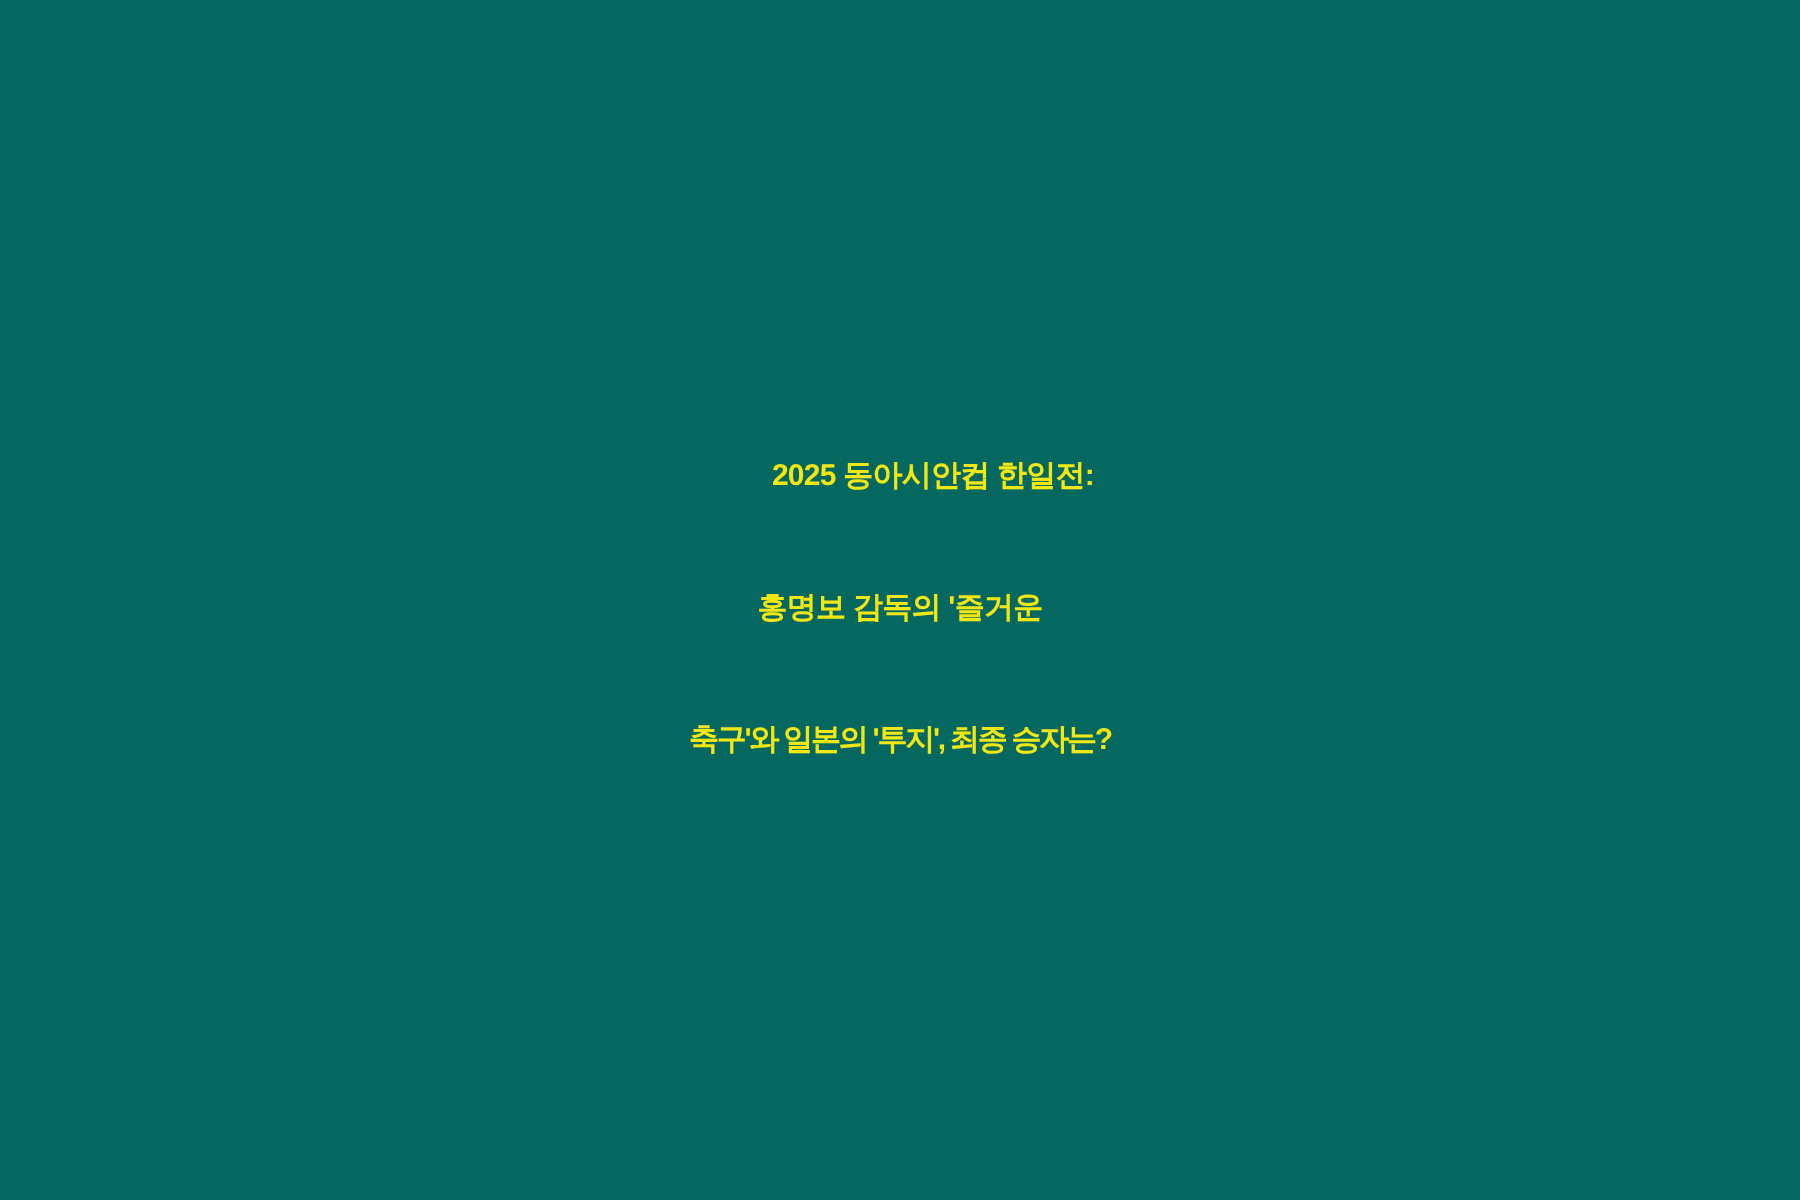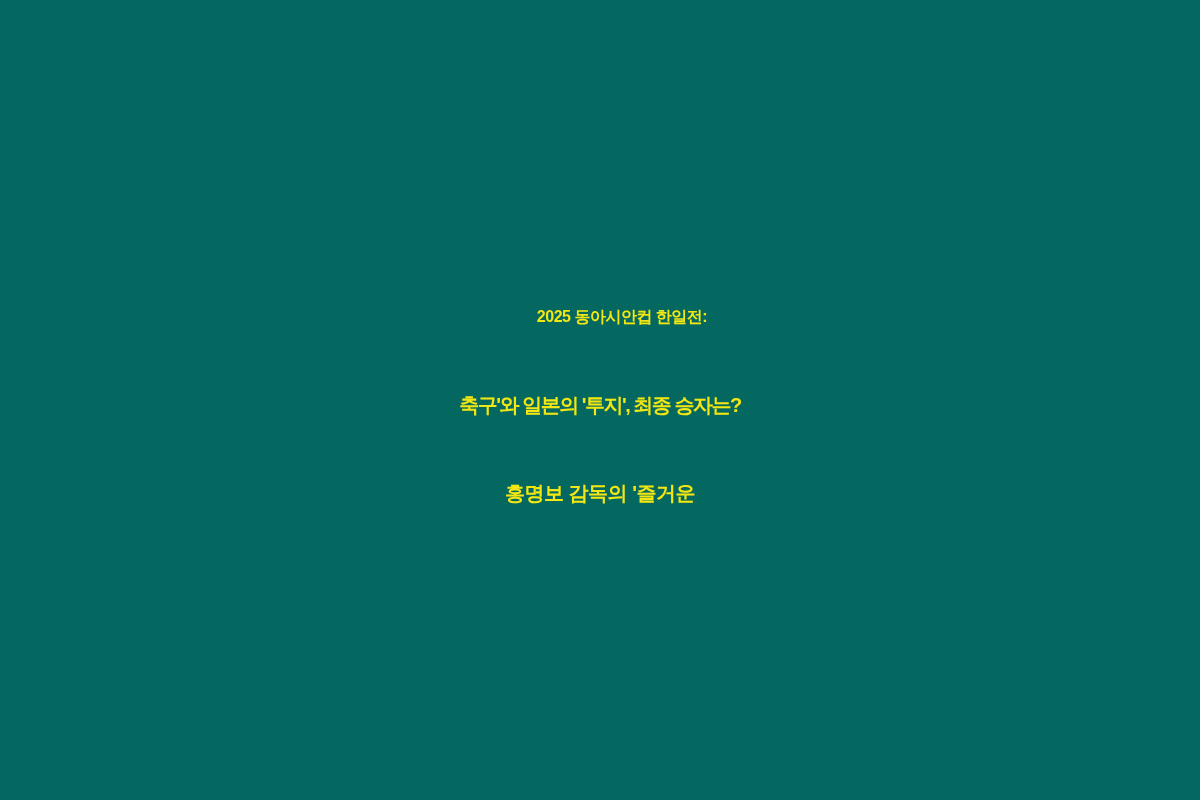--- a/index.html
+++ b/index.html
@@ -54,21 +54,21 @@
     letter-spacing: -1.5px;
   }
 </style>
 </head>
 <body>
 
 <div id="thumbnail-card" style="background: rgb(4, 103, 96);">
 
   <div id="headline-block">
 
-    <span class="headline-line line-1" style="color: rgb(242, 231, 18); font-size: 16px; margin-left: 44px;">2025 동아시안컵 한일전:</span>
+    <span class="headline-line line-1" style="color: rgb(242, 231, 18); font-size: 20px; margin-left: 44px;">2025 동아시안컵 한일전:</span>
+
+    <span class="headline-line line-2" style="color: rgb(242, 231, 18); font-size: 20px;">홍명보 감독의 '즐거운</span>
 
     <span class="headline-line line-3" style="color: rgb(242, 231, 18); font-size: 20px;">축구'와 일본의 '투지', 최종 승자는?</span>
-
-    <span class="headline-line line-2" style="color: rgb(242, 231, 18); font-size: 20px;">홍명보 감독의 '즐거운</span>
 
   </div>
 
 </div>
 
 </body></html>

